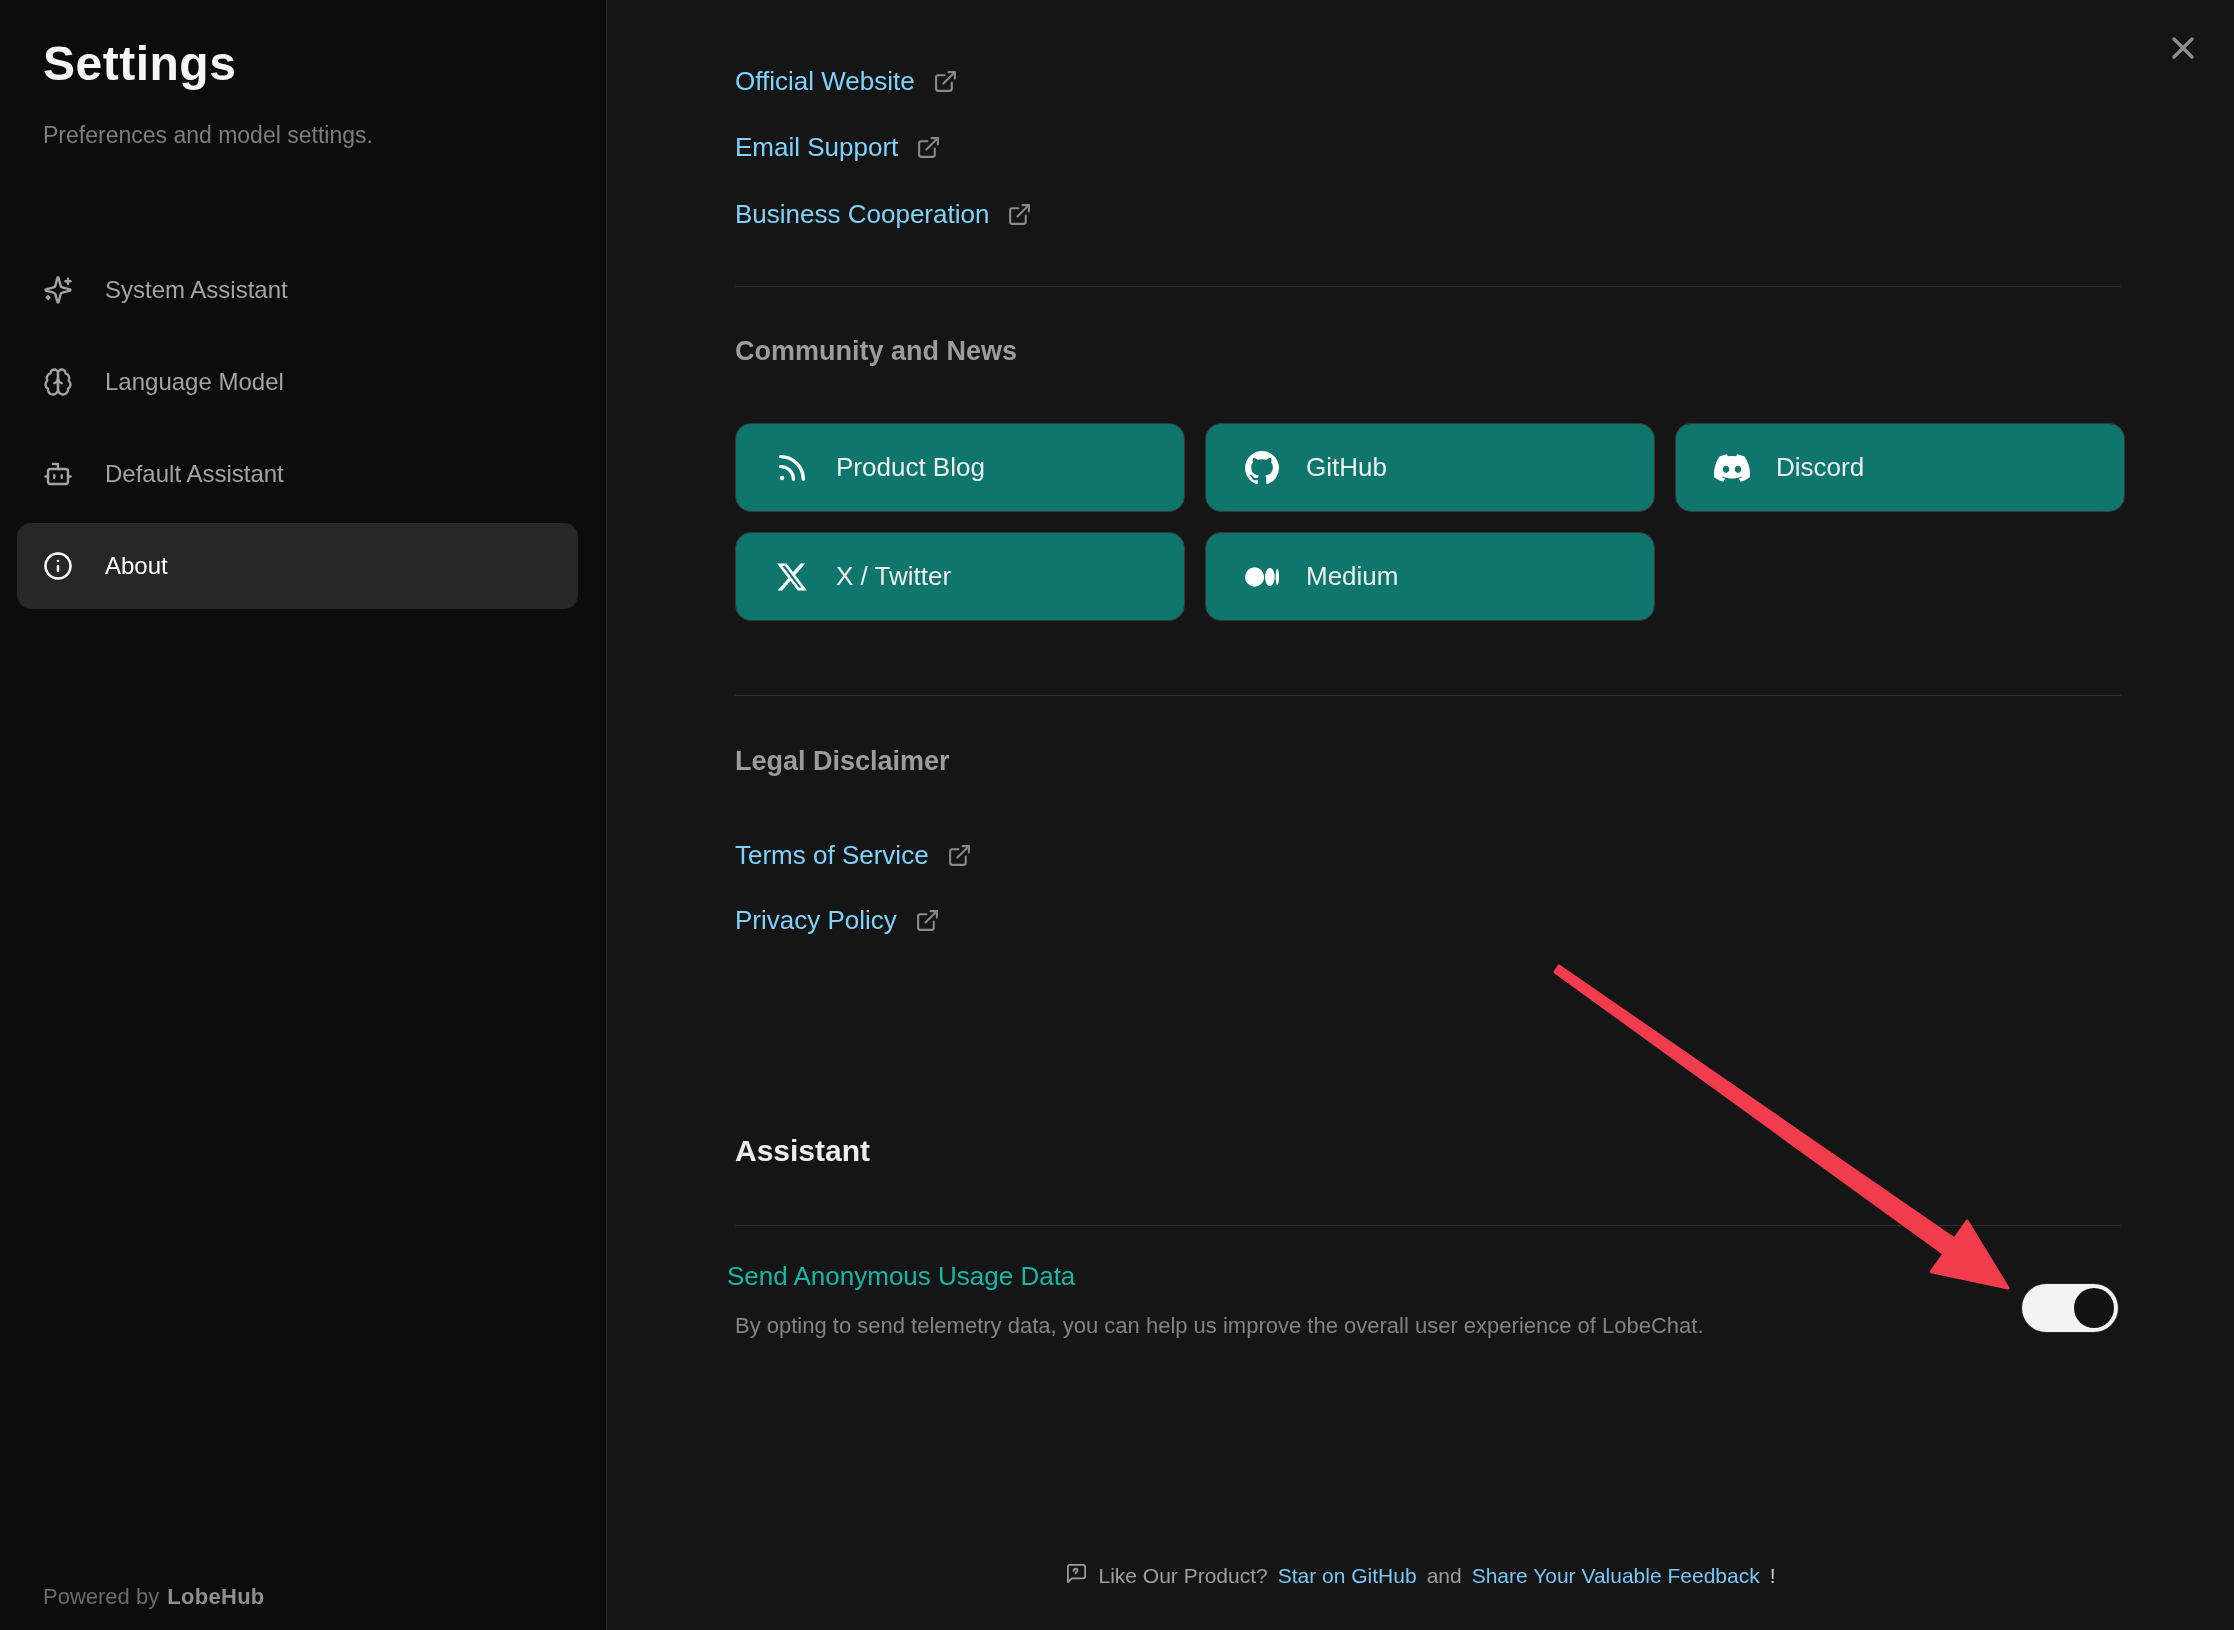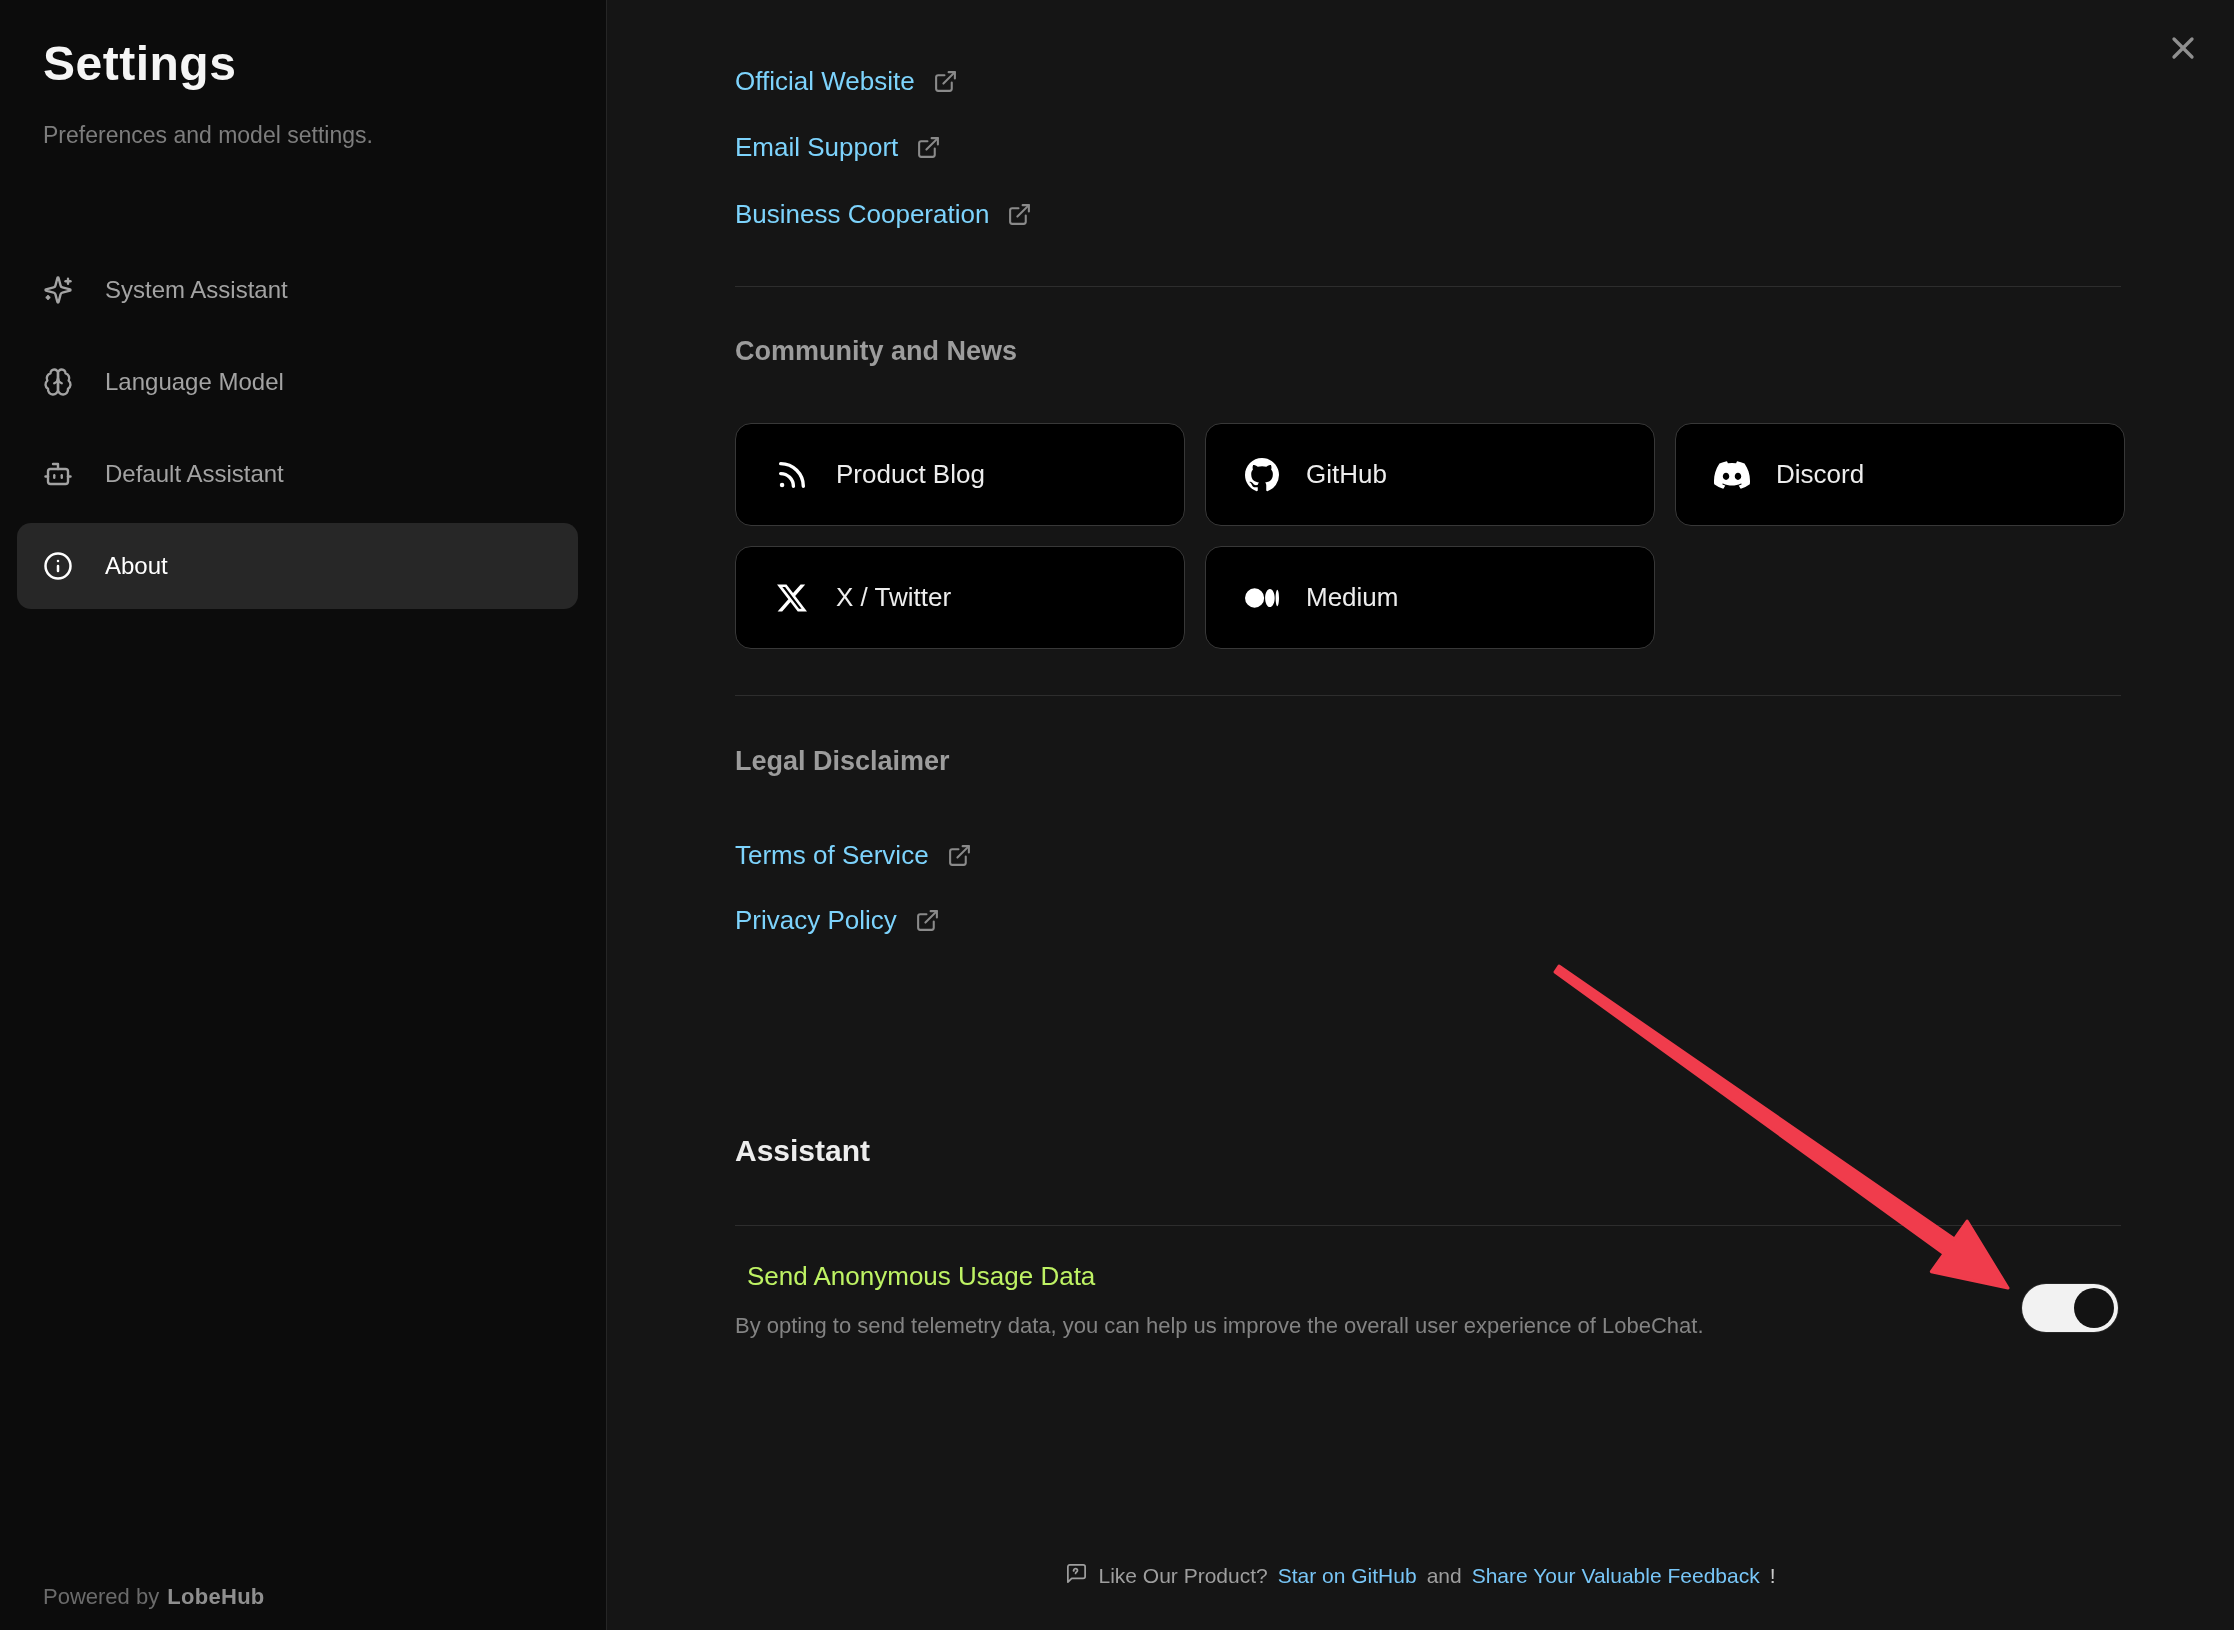--- a/index.html
+++ b/index.html
@@ -31,28 +31,28 @@
   .close-btn svg{width:36px;height:36px;stroke:#8f8f8f;stroke-width:2.2;stroke-linecap:round;fill:none;}
   .clipped-heading{position:absolute;left:128px;top:-27px;font-size:27px;font-weight:bold;color:#9c9c9c;}
   .link-row{position:absolute;left:128px;height:36px;display:flex;align-items:center;gap:18px;font-size:26px;color:#7dd3fc;cursor:pointer;}
   .link-row .ext{width:25px;height:25px;}
   .link-row svg{width:25px;height:25px;stroke:#8a8a8a;stroke-width:2;stroke-linecap:round;stroke-linejoin:round;fill:none;}
   .divider{position:absolute;left:128px;width:1386px;height:0;border-top:1px solid #2d2d2d;}
   .section-heading{position:absolute;left:128px;font-size:27px;font-weight:bold;color:#9c9c9c;}
   .group-heading{position:absolute;left:128px;font-size:30px;font-weight:bold;color:#ededed;}
   .btn-grid{position:absolute;left:128px;top:423px;display:grid;grid-template-columns:repeat(3,450px);gap:20px;}
   .card-btn{
-    height:103px;border-radius:16px;background:#000000;border:1px solid #383838;
+    height:89px;border-radius:16px;background:#0f766e;border:1px solid #383838;
     display:flex;align-items:center;padding-left:38px;gap:26px;font-size:26px;color:#ededed;cursor:pointer;
   }
   .card-btn .ic{width:36px;height:36px;display:flex;align-items:center;justify-content:center;color:#ffffff;}
   .card-btn .ic svg{width:34px;height:34px;}
   .stroke-ic{stroke:currentColor;fill:none;stroke-width:2.4;stroke-linecap:round;stroke-linejoin:round;}
   .fill-ic{fill:currentColor;stroke:none;}
-  .setting-label{position:absolute;left:140px;top:1261px;font-size:26px;color:#bef264;}
+  .setting-label{position:absolute;left:120px;top:1261px;font-size:26px;color:#14b8a6;}
   .setting-desc{position:absolute;left:128px;top:1313px;font-size:22px;color:#838383;}
   .toggle{
     position:absolute;left:1415px;top:1284px;width:96px;height:48px;border-radius:24px;
     background:#f2f2f2;cursor:pointer;box-shadow:0 0 0 1px rgba(255,255,255,.08);
   }
   .toggle .knob{position:absolute;right:4px;top:4px;width:40px;height:40px;border-radius:50%;background:#131313;}
   .page-footer{
     position:absolute;left:0;top:1562px;width:100%;display:flex;justify-content:center;align-items:center;
     gap:10px;font-size:21px;color:#9e9e9e;
   }

